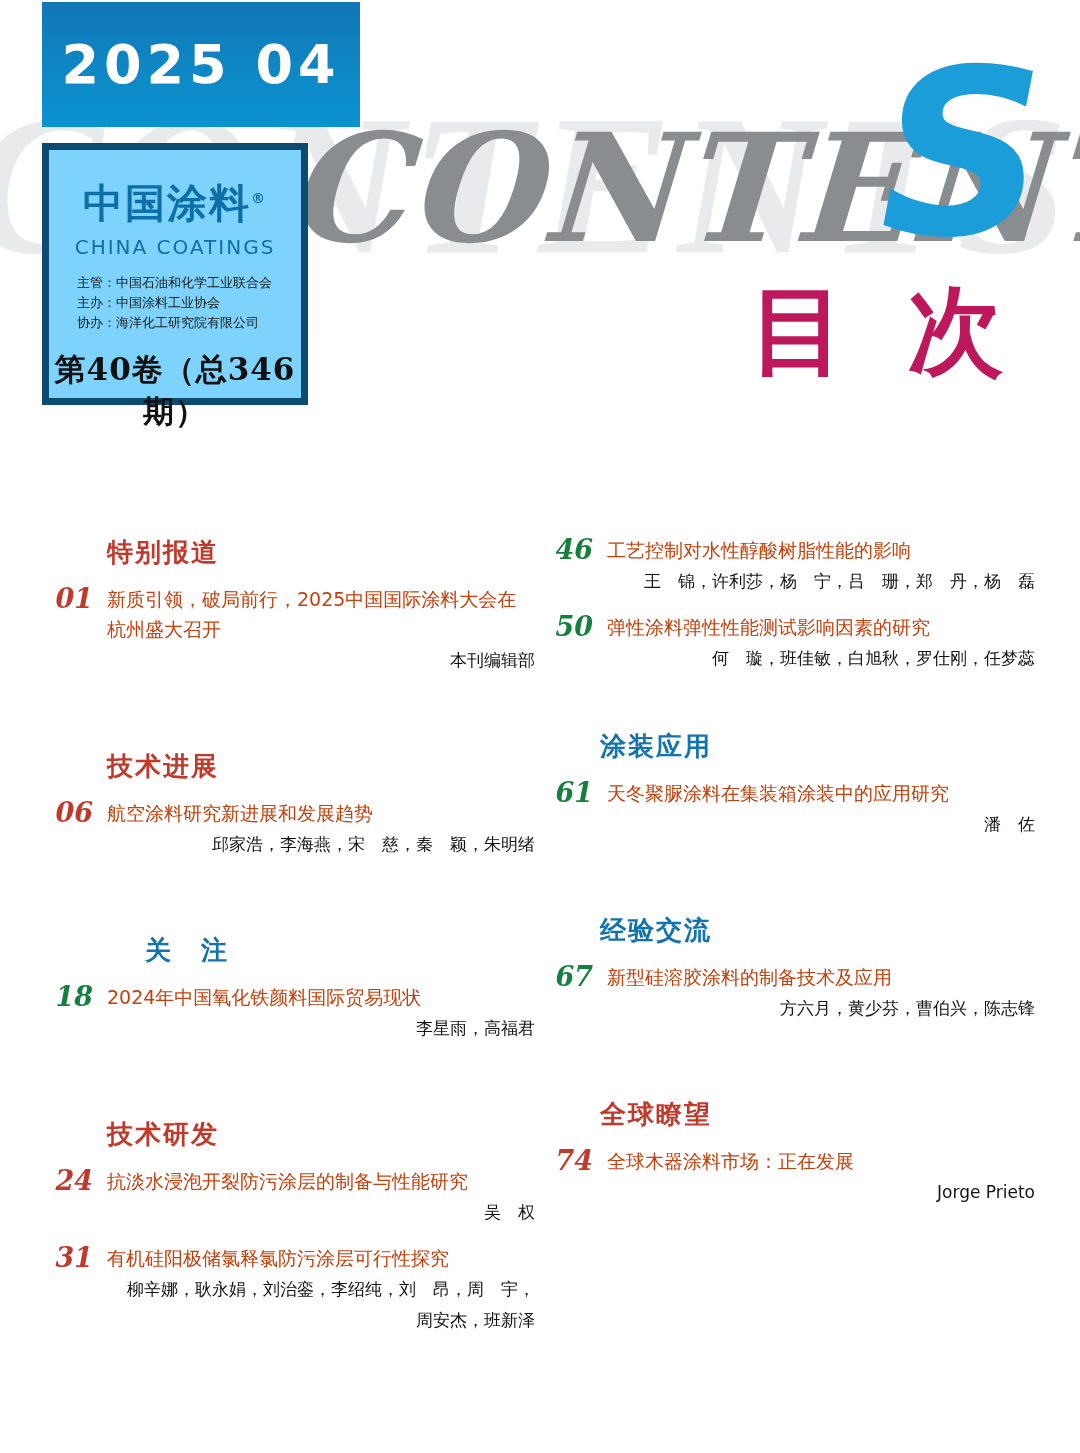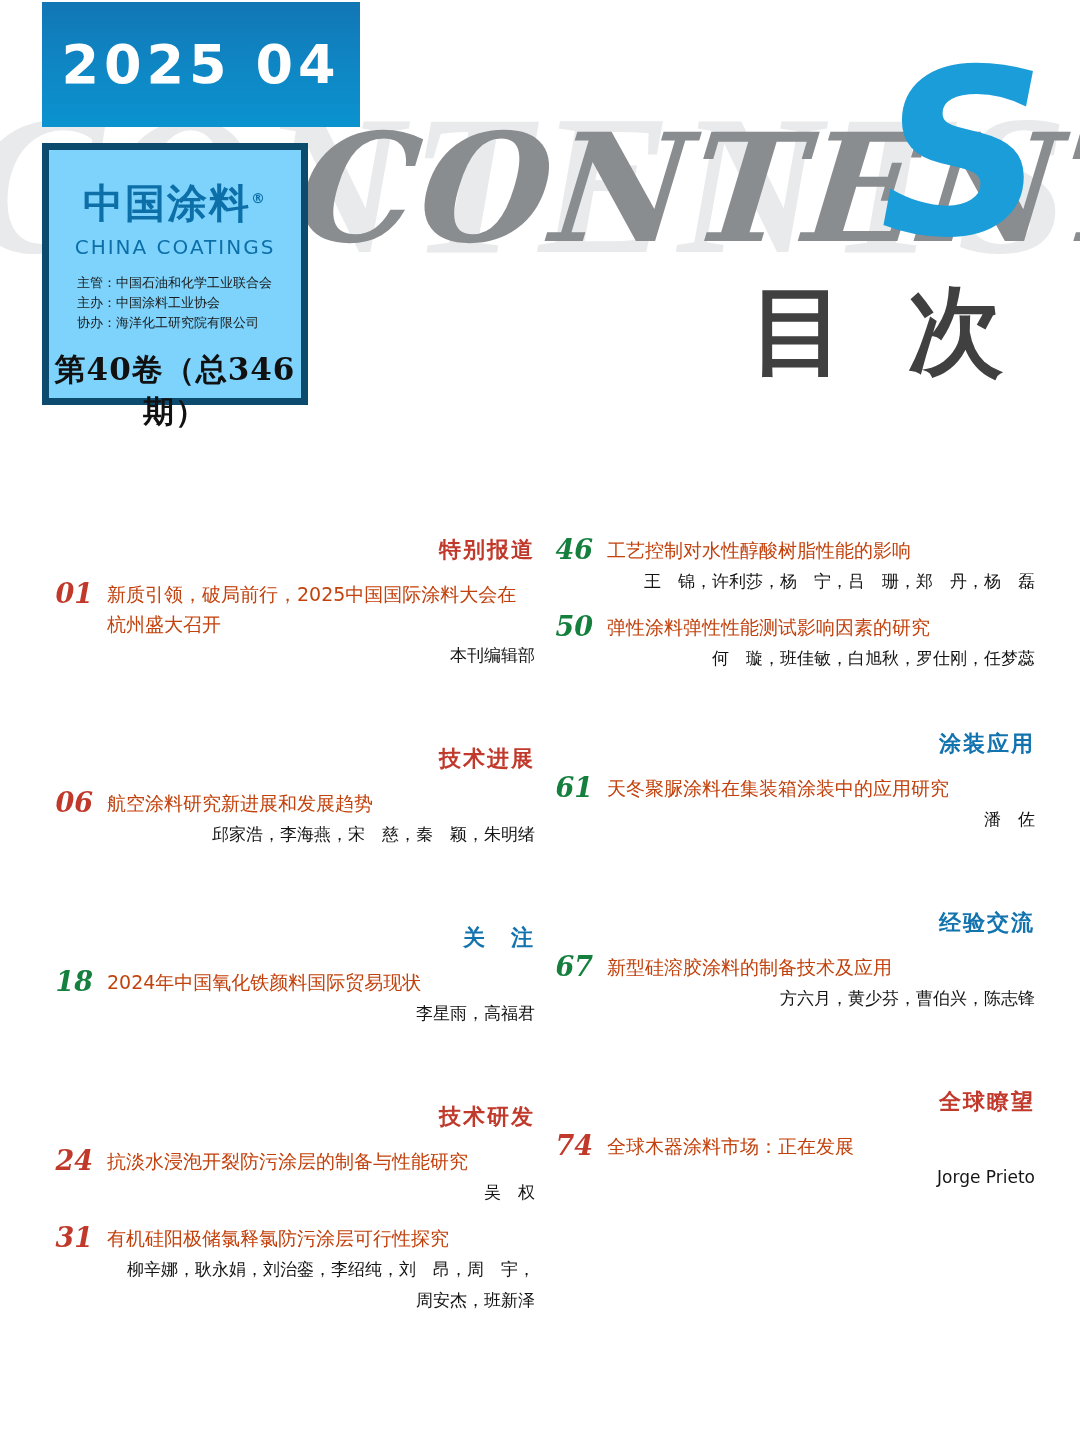--- a/index.html
+++ b/index.html
@@ -66,21 +66,21 @@
   }
 
   .mucì {
     position: absolute;
     left: 750px;
     top: 268px;
     font-family: "DejaVu Sans", sans-serif;
     font-weight: bold;
     font-size: 96px;
     letter-spacing: 14px;
-    color: #404040;
+    color: #be185d;
     user-select: none;
   }
 
   
   .issue-box {
     position: absolute;
     left: 42px;
     top: 2px;
     width: 318px;
     height: 125px;
@@ -162,24 +162,23 @@
   }
   .col-left { left: 45px; }
   .col-right { left: 545px; }
 
   .section {
     margin-bottom: 6px;
   }
   .section-title {
     font-family: "DejaVu Sans", sans-serif;
     font-weight: bold;
-    font-size: 22px;
+    font-size: 26px;
     letter-spacing: 2px;
     margin-bottom: 14px;
-    text-align: right;
   }
   .st-red { color: #c0392b; }
   .st-blue { color: #1273ae; }
 
   .entry {
     display: flex;
     margin-bottom: 16px;
   }
   .pg {
     width: 62px;

